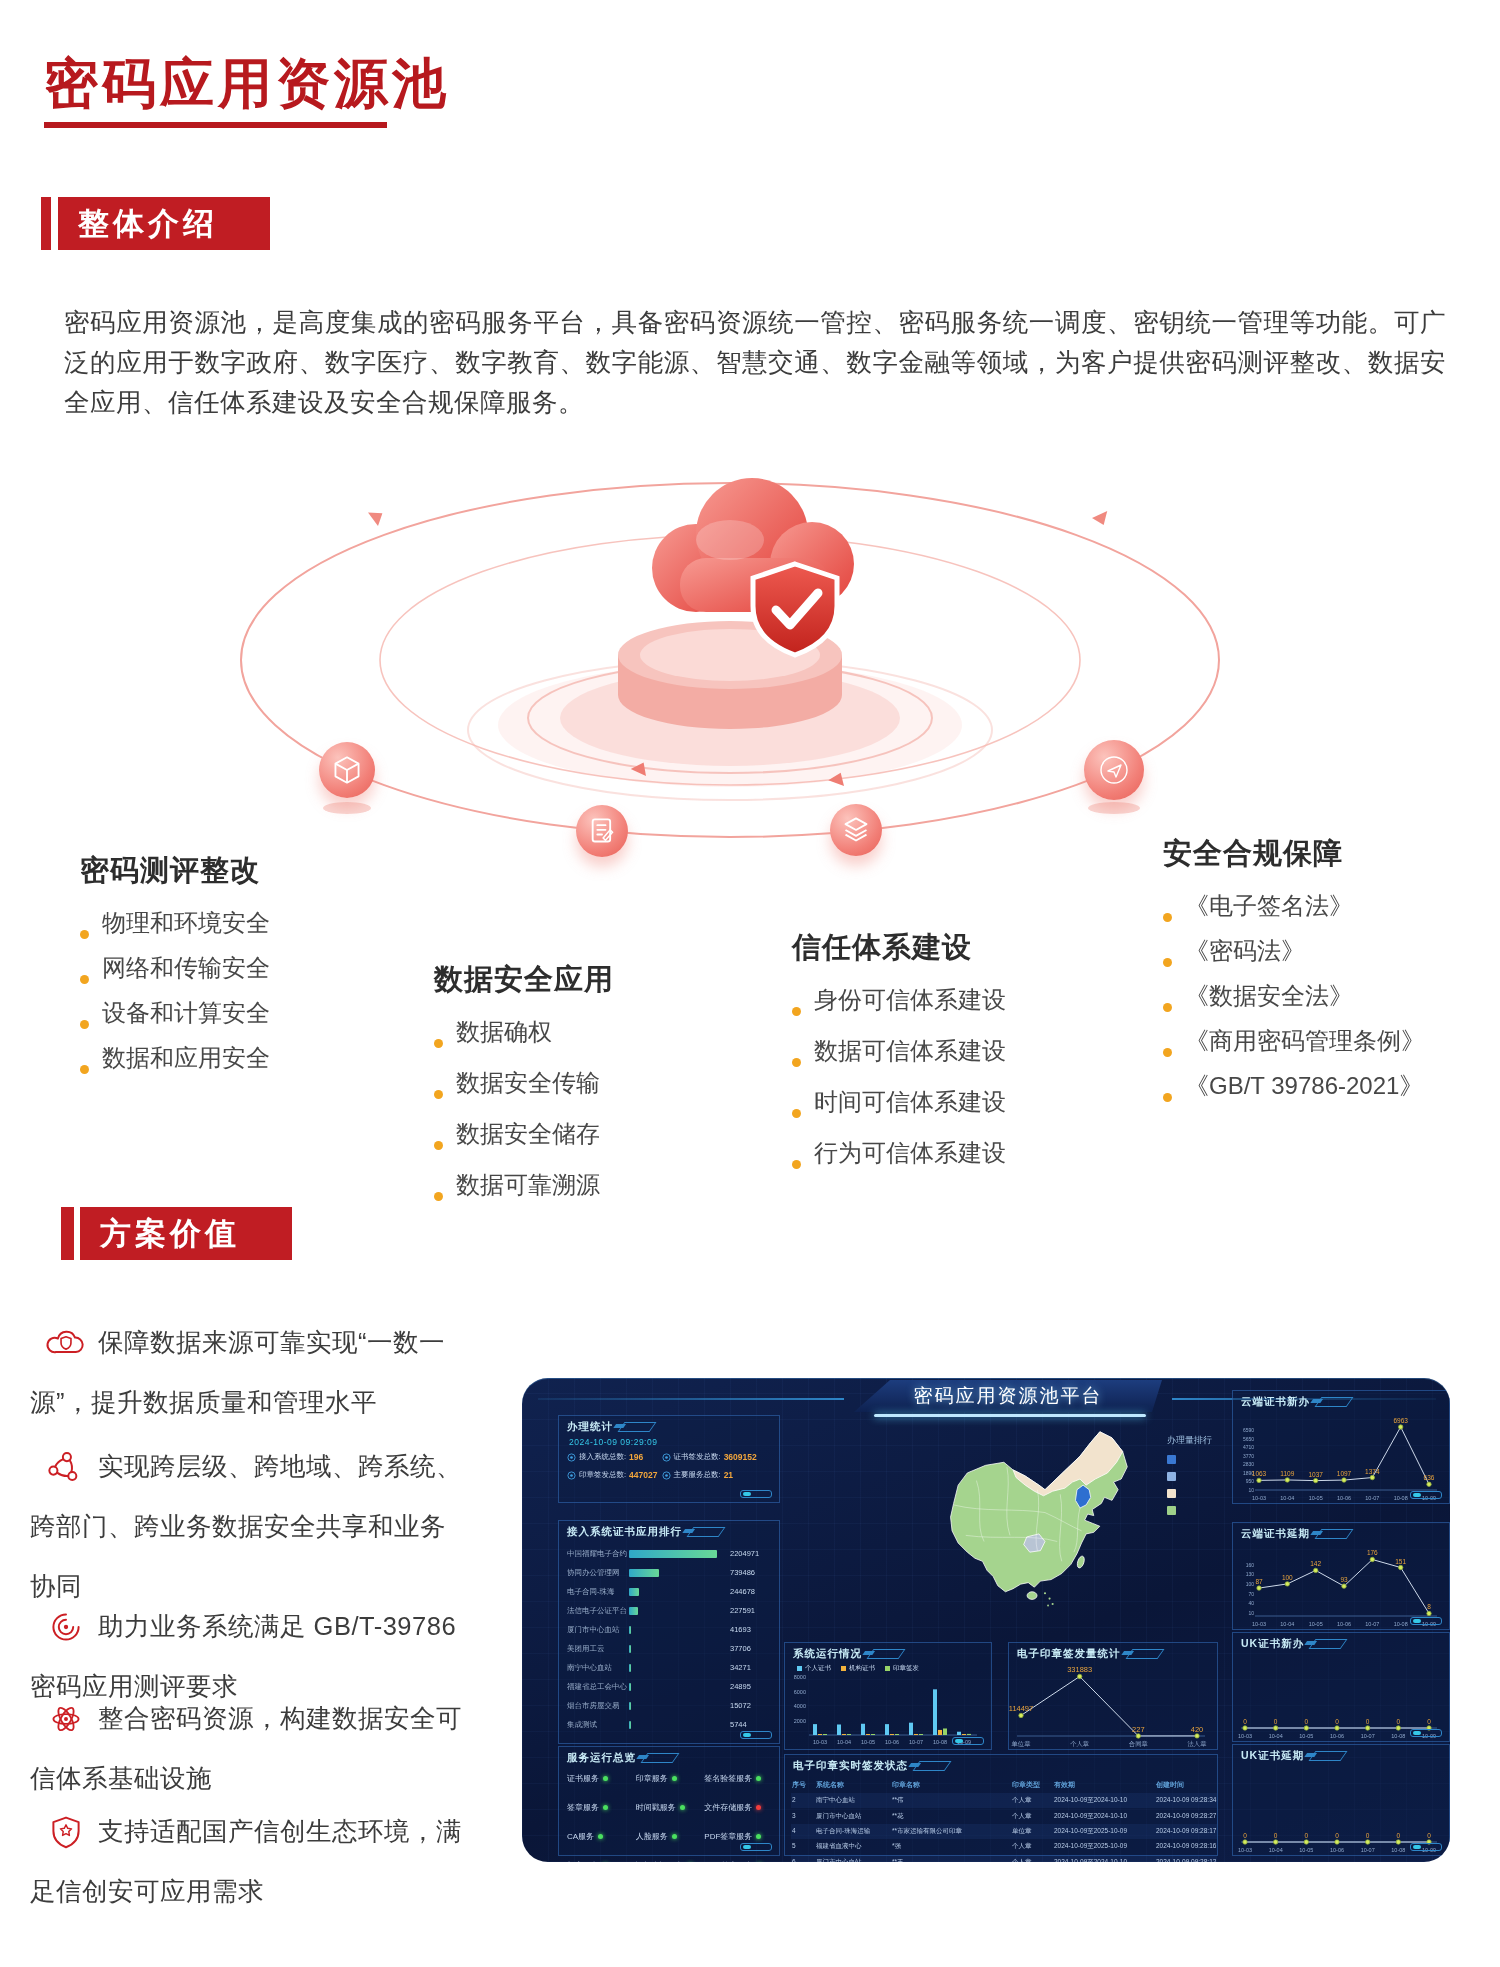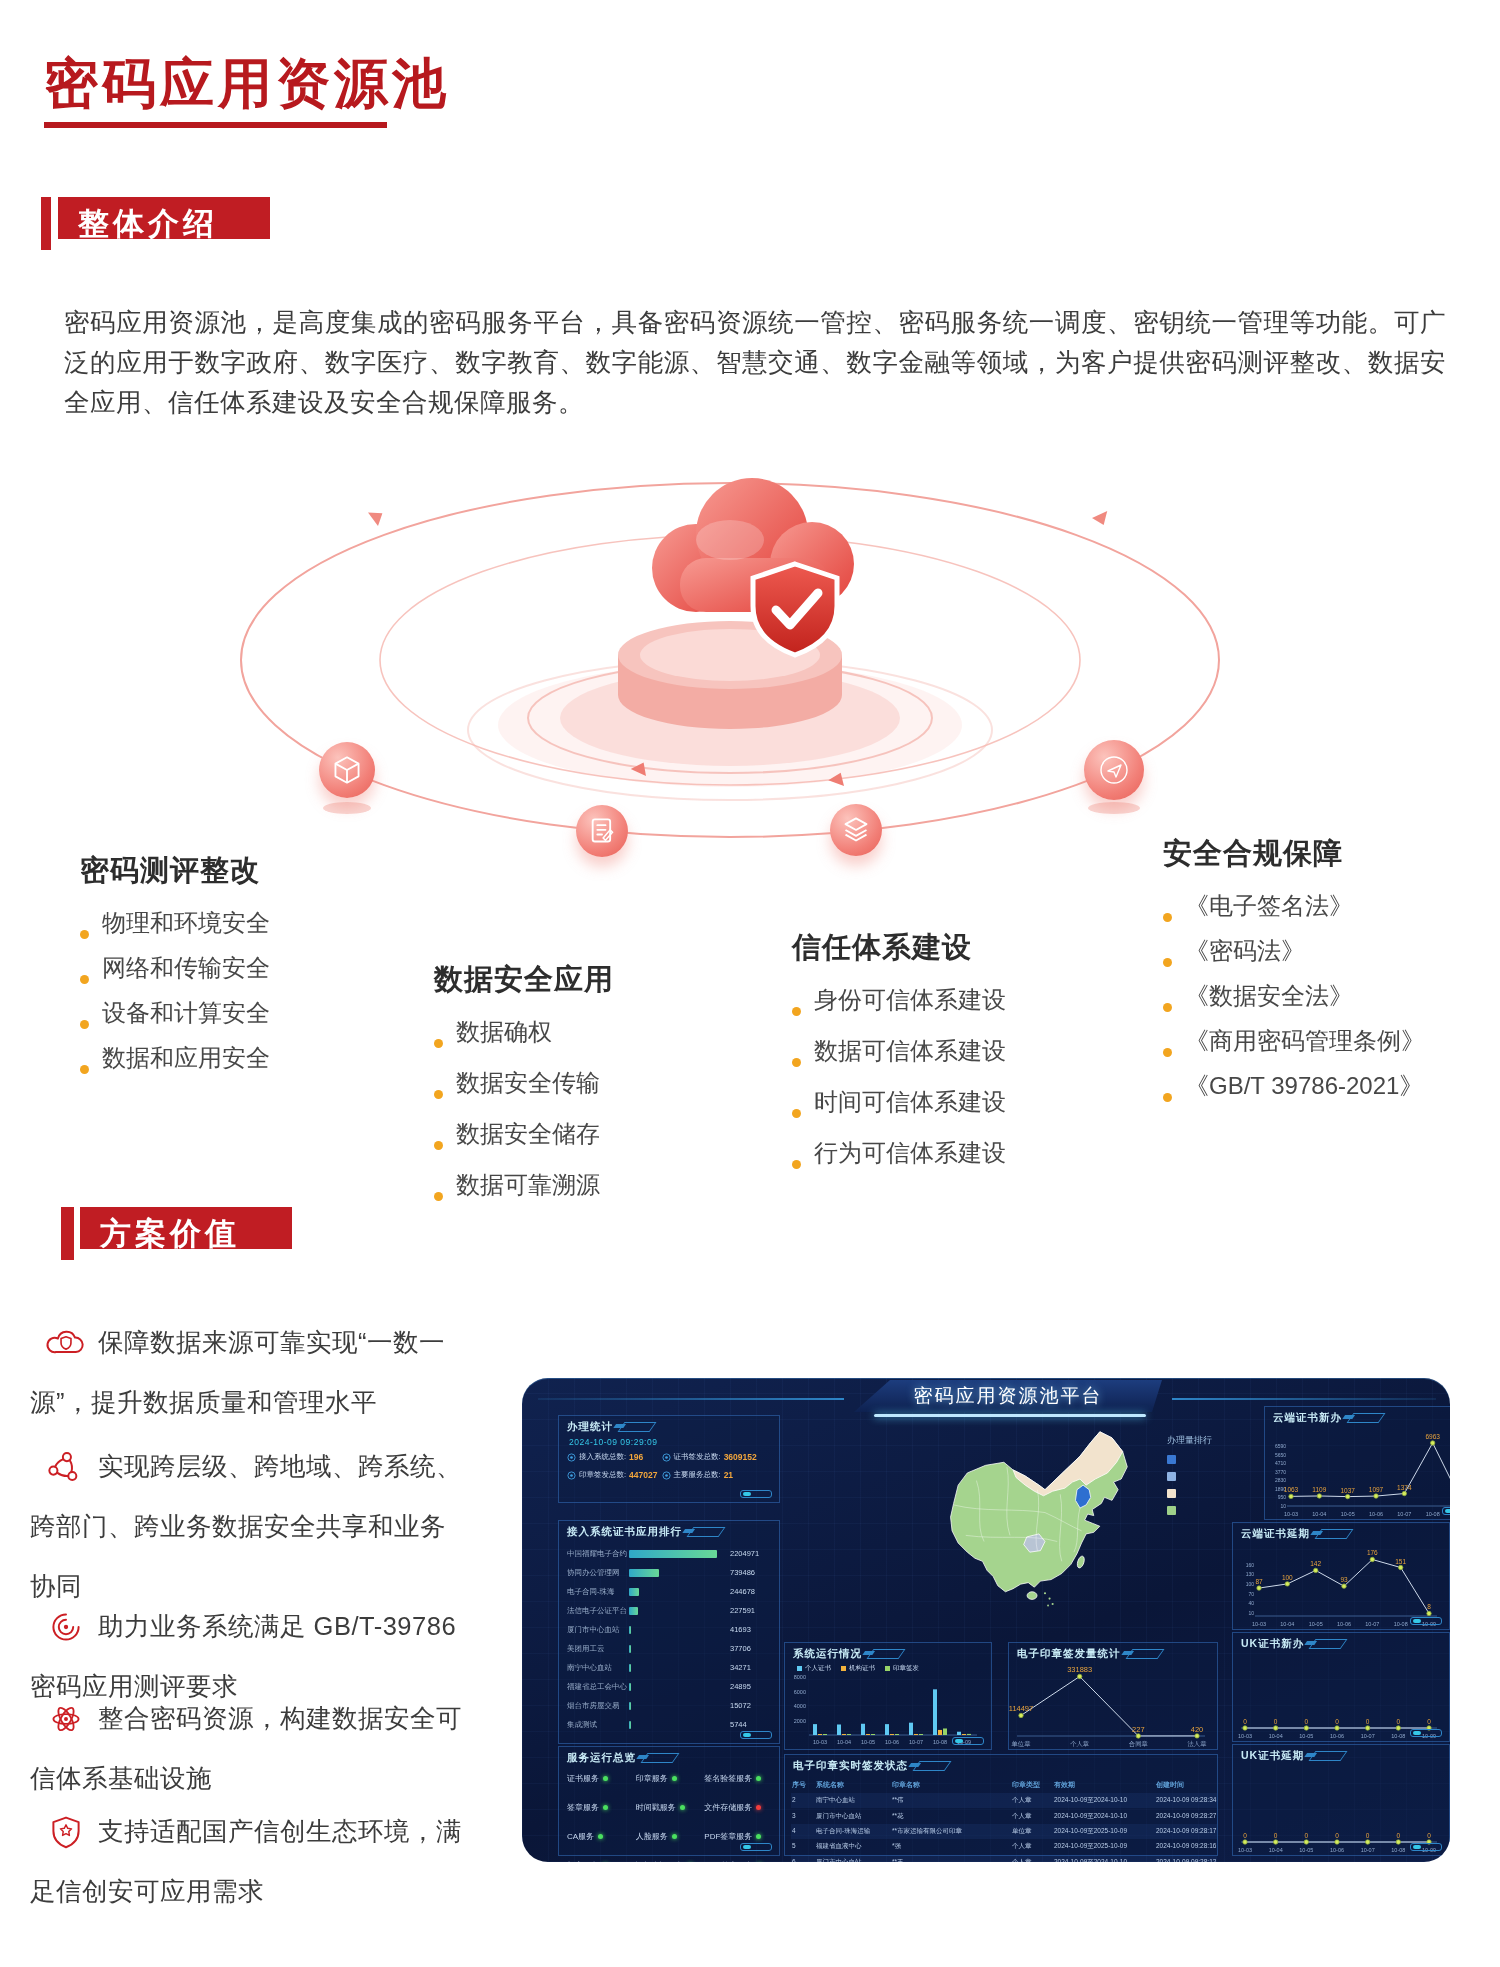--- a/index.html
+++ b/index.html
@@ -3,21 +3,21 @@
 <meta charset="utf-8">
 <style>
   html,body{margin:0;padding:0;background:#fff;}
   .page{position:relative;width:1500px;height:1967px;background:#fff;overflow:hidden;
         font-family:"Liberation Sans","DejaVu Sans",sans-serif;}
   
   .page-title{position:absolute;left:44px;top:48px;font-size:54px;font-weight:800;color:#b7191e;letter-spacing:4px;}
   .title-underline{position:absolute;left:44px;top:122px;width:343px;height:6px;background:#b7191e;}
   .sec-header{position:absolute;height:53px;}
   .sec-header .sec-bar{position:absolute;left:0;top:0;width:10px;height:53px;background:#c01d23;}
-  .sec-header .sec-box{position:absolute;left:17px;top:0;height:42px;background:#c01d23;color:#fff;
+  .sec-header .sec-box{position:absolute;left:17px;top:0;height:53px;background:#c01d23;color:#fff;
        font-size:31px;font-weight:bold;line-height:53px;padding:0 52px 0 20px;letter-spacing:4px;white-space:nowrap;}
   #intro-header{left:41px;top:197px;}
   #value-header{left:61px;top:1207px;}
   .intro-par{position:absolute;left:64px;top:276px;width:1382px;font-size:25.5px;line-height:40px;
        color:#3c3c3c;font-weight:500;text-align:justify;letter-spacing:.5px;}
   
   .diagram{position:absolute;left:140px;top:430px;width:1200px;height:430px;}
   .badge{position:absolute;border-radius:50%;background:radial-gradient(circle at 34% 28%,#fcc3bc,#f28078 62%,#e85e55);
        box-shadow:0 10px 14px rgba(238,120,110,.35);display:flex;align-items:center;justify-content:center;}
   
@@ -655,21 +655,21 @@
           <div class="td">2024-10-09 09:28:16</div>
           <div class="td odd">6</div>
           <div class="td odd blur">厦门市中心血站</div>
           <div class="td odd blur">**玉</div>
           <div class="td odd">个人章</div>
           <div class="td odd">2024-10-09至2024-10-10</div>
           <div class="td odd">2024-10-09 09:28:12</div>
         </div>
     </div>
 
-    <div class="panel" style="left:710px;top:28px;width:216px;height:112px;margin-left:32px;">
+    <div class="panel" style="left:710px;top:12px;width:216px;height:112px;">
       <div class="ptitle">
           <span>云端证书新办</span>
           <span class="deco"></span>
         </div>
       <div id="rp0"><svg width="208" height="92">
             <line x1="22" y1="79" x2="204" y2="79" stroke="#3a5c8f" stroke-width="1"></line>
             <text x="21" y="80.90945945945946" text-anchor="end" font-size="5" fill="#8fa8cc">10</text>
             <text x="21" y="72.39864864864865" text-anchor="end" font-size="5" fill="#8fa8cc">950</text>
             <text x="21" y="63.887837837837836" text-anchor="end" font-size="5" fill="#8fa8cc">1890</text>
             <text x="21" y="55.377027027027026" text-anchor="end" font-size="5" fill="#8fa8cc">2830</text>

